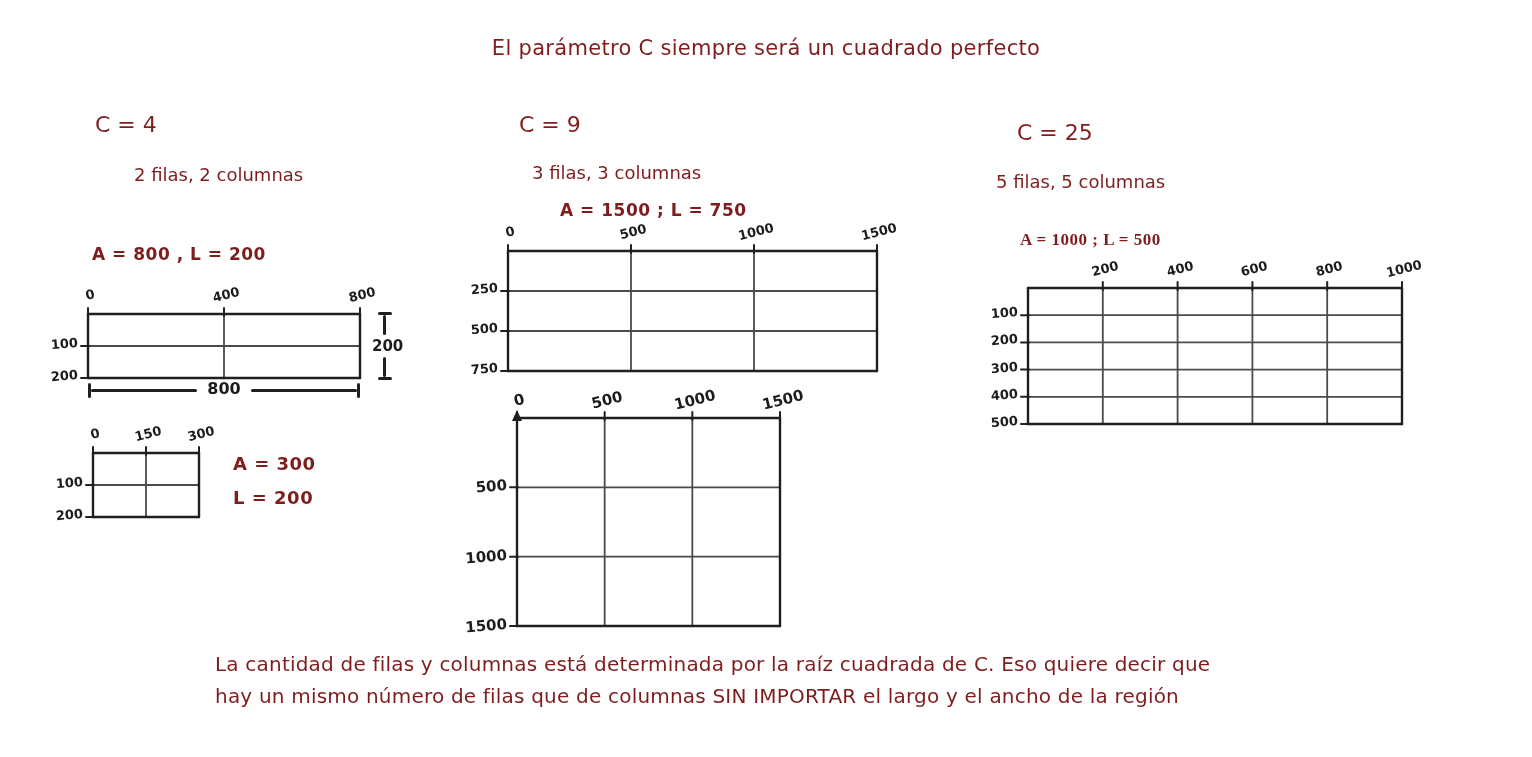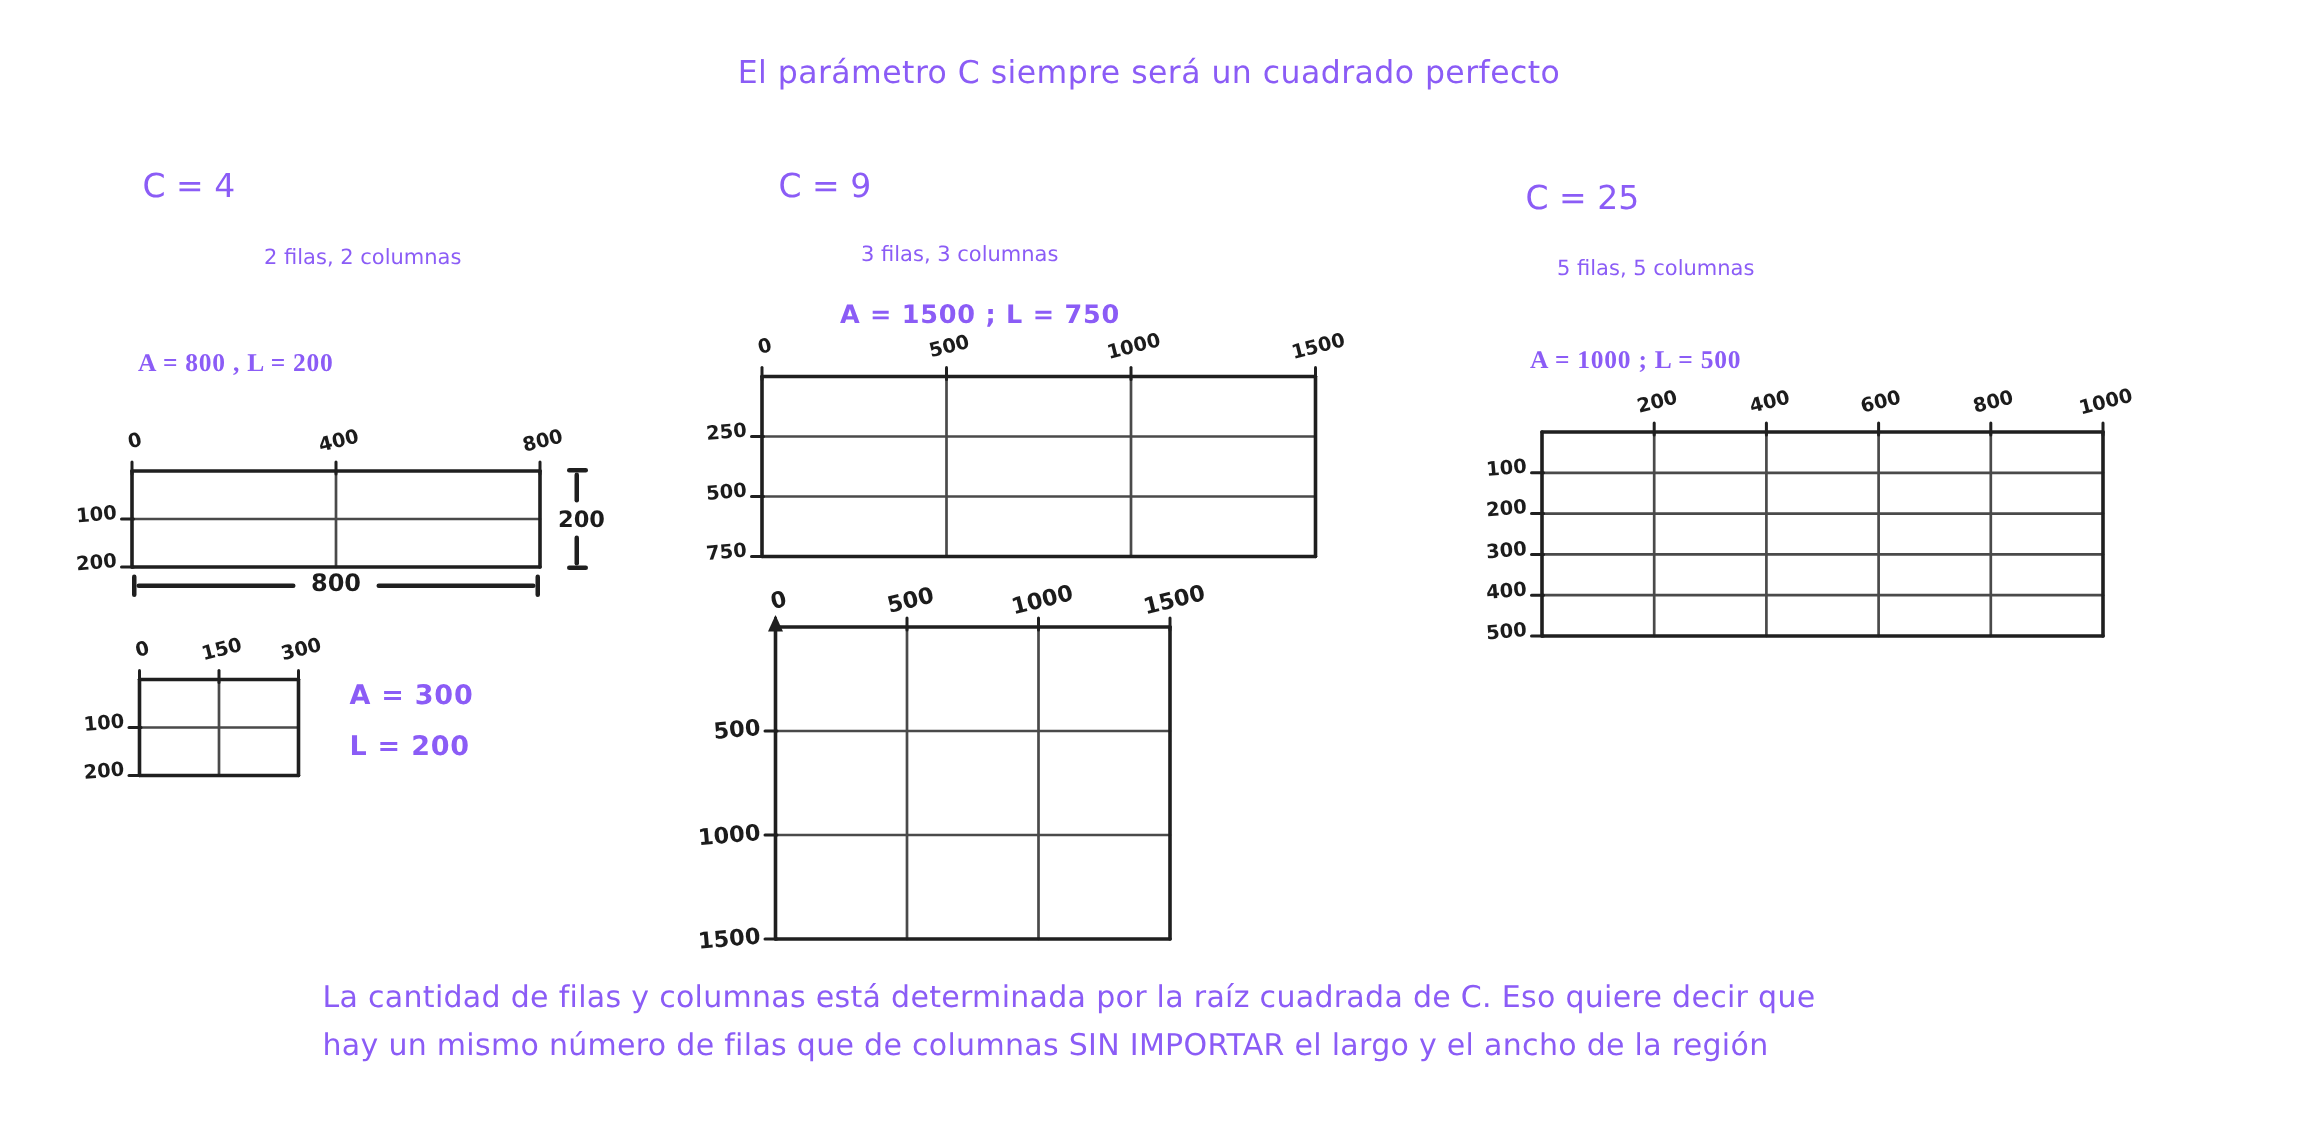--- a/index.html
+++ b/index.html
@@ -1,24 +1,24 @@
 <!DOCTYPE html>
 <html><head>
 <meta charset="utf-8">
 <style>
   html,body { margin:0; padding:0; background:#ffffff; }
   .canvas {
     position:relative; width:1532px; height:757px; background:#ffffff;
     font-family:"DejaVu Sans", sans-serif; color:#1c1c1c; overflow:hidden;
   }
-  .hw { color:#8b5cf6; }
+  .hw { color:#7f1d1d; }
   .abs { position:absolute; white-space:nowrap; }
   .title { left:0; right:0; top:36px; text-align:center; font-size:21px; letter-spacing:0.3px; }
   .c-label { font-size:22px; }
-  .c-note  { font-size:14px;margin-left:42px; }
+  .c-note  { font-size:18px; }
   .dims    { font-size:17px; font-weight:600; letter-spacing:0.5px; }
   .plot    { position:absolute; }
   .plot svg { pointer-events:none; }
   .xlab, .ylab { position:absolute; font-weight:700; font-size:13px; white-space:nowrap; }
   .xlab { transform:rotate(-14deg); }
   .ylab { transform:rotate(-5deg); }
   .plot.big .xlab, .plot.big .ylab { font-size:15px; }
   .side-note { font-size:18px; font-weight:700; line-height:34px; letter-spacing:0.5px; }
   .measure-h { position:absolute; display:flex; align-items:center; }
   .measure-h .cap   { width:3px; height:15px; background:#1f1f1f; border-radius:2px; }
@@ -32,21 +32,21 @@
 </style>
 </head>
 <body>
 
 <div class="canvas">
 
   <div class="abs title hw">El parámetro C siempre será un cuadrado perfecto</div>
 
   <div class="abs c-label hw" style="left:95px; top:112px;">C = 4</div>
   <div class="abs c-note hw" style="left:134px; top:164px;">2 filas, 2 columnas</div>
-  <div class="abs dims hw" style="left:92px; top:232px;font-family:Liberation Serif, serif;">A = 800 ,   L = 200</div>
+  <div class="abs dims hw" style="left:92px; top:244px;">A = 800 ,   L = 200</div>
 
   <div class="plot" style="left:88px; top:314px; width:272px; height:64px;">
       <svg width="292" height="84" style="position: absolute; left: -10px; top: -10px; overflow: visible;">
         <line x1="146" y1="10" x2="146" y2="74" stroke="#4a4a4a" stroke-width="1.8" stroke-linecap="round"></line>
         <line x1="10" y1="42" x2="282" y2="42" stroke="#4a4a4a" stroke-width="1.8" stroke-linecap="round"></line>
         <line x1="10" y1="10" x2="282" y2="10" stroke="#1f1f1f" stroke-width="2.4" stroke-linecap="round"></line>
         <line x1="10" y1="74" x2="282" y2="74" stroke="#1f1f1f" stroke-width="2.4" stroke-linecap="round"></line>
         <line x1="10" y1="10" x2="10" y2="74" stroke="#1f1f1f" stroke-width="2.4" stroke-linecap="round"></line>
         <line x1="282" y1="10" x2="282" y2="74" stroke="#1f1f1f" stroke-width="2.4" stroke-linecap="round"></line>
         <line x1="10" y1="4" x2="10" y2="12" stroke="#1f1f1f" stroke-width="2" stroke-linecap="round"></line>

